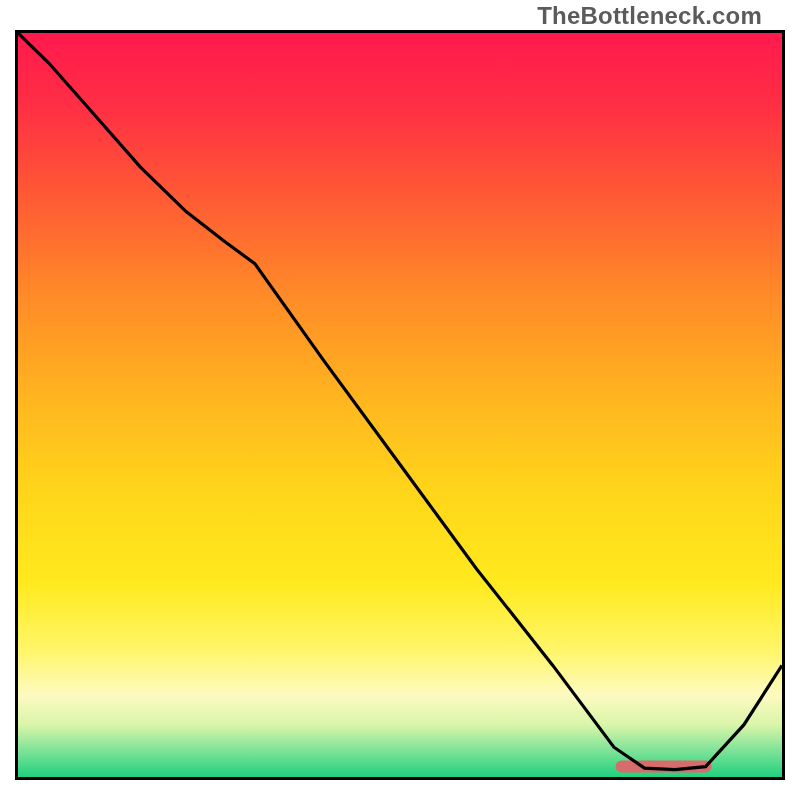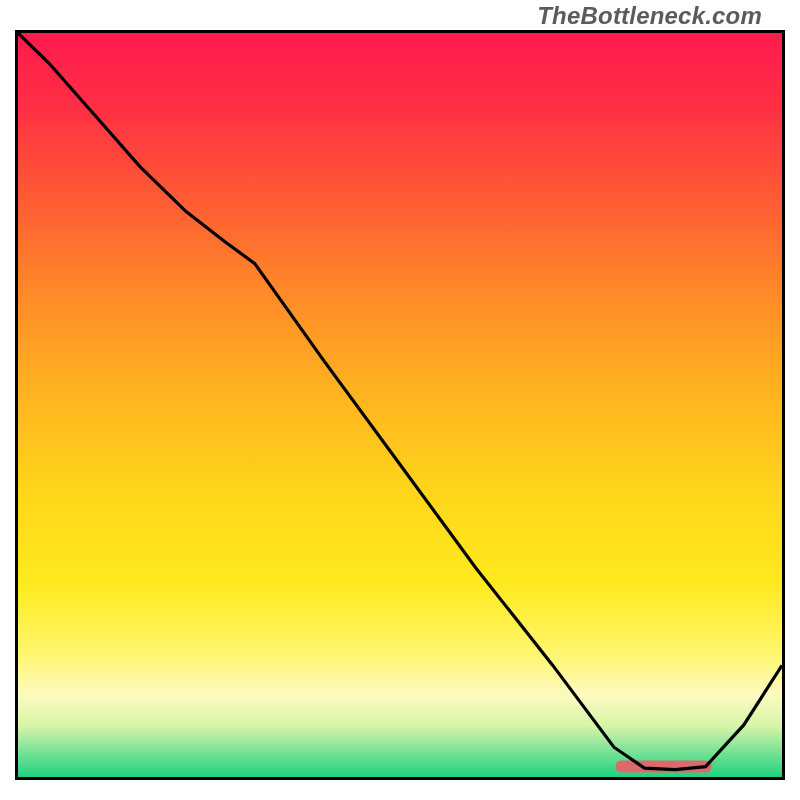--- a/index.html
+++ b/index.html
@@ -7,21 +7,20 @@
     padding: 0;
     width: 800px;
     height: 800px;
     overflow: hidden;
     background: #fff;
   }
   .stage {
     position: relative;
     width: 772px;
     height: 800px;
-    font-style: italic;
   }
   .watermark {
     position: absolute;
     top: 2px;
     right: 10px;
     font-family: Arial, Helvetica, sans-serif;
     font-size: 24px;
     font-weight: bold;
     color: #5b5b5b;
     letter-spacing: 0.2px;

